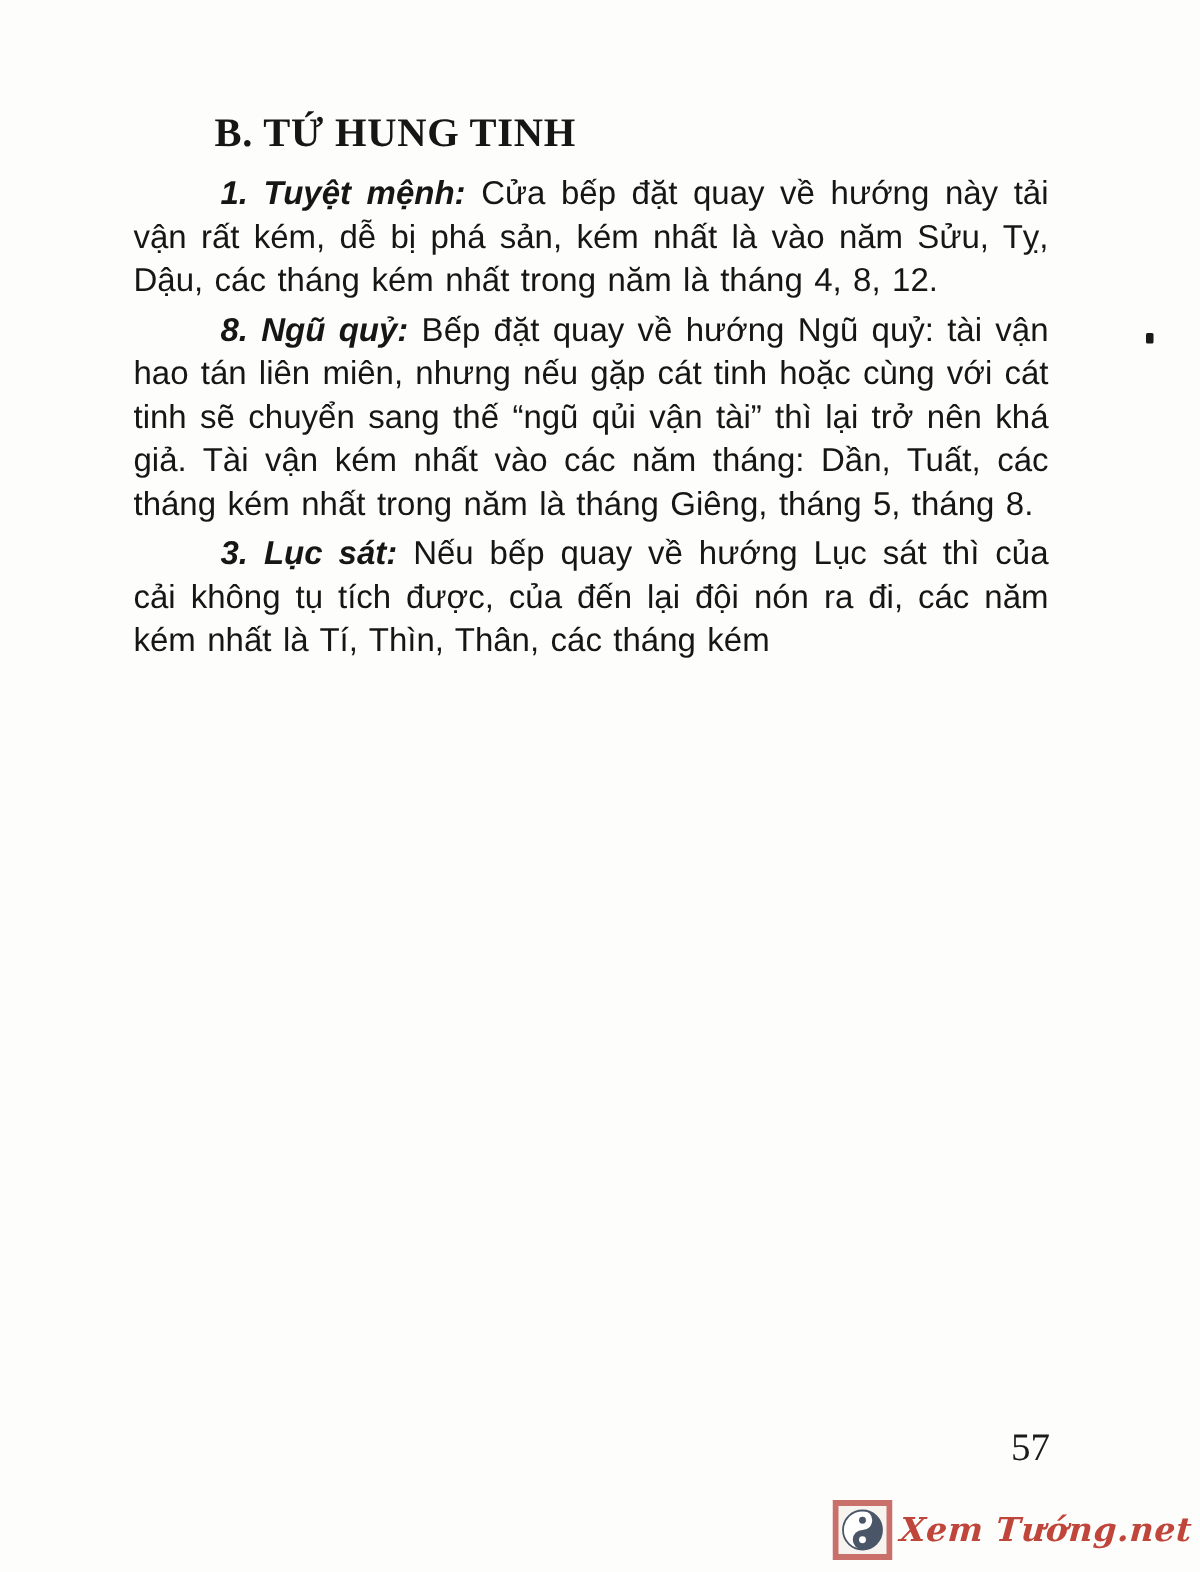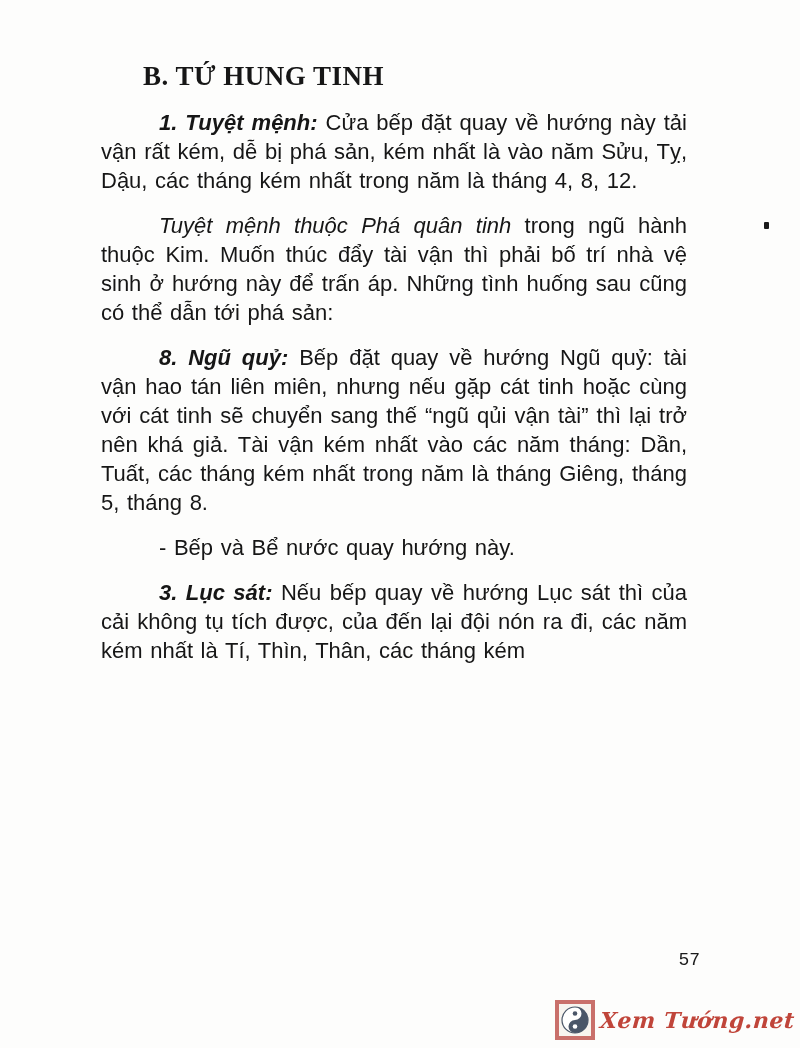--- a/index.html
+++ b/index.html
@@ -20,42 +20,42 @@
     position: absolute;
     left: 85px;
     top: 56px;
     width: 618px;
   }
   .heading {
     font-family: "Liberation Serif", serif;
     font-weight: bold;
     font-size: 27px;
     letter-spacing: 0.5px;
-    margin: 4px 0 10px 58px;
+    margin: 16px 0 10px 58px;
     line-height: 32px;
     white-space: nowrap;
   }
   .body-text p {
-    margin: 16px;
+    margin: 4px;
     font-size: 22px;
     line-height: 29px;
     text-align: justify;
     text-indent: 58px;
     word-spacing: 1.5px;
   }
   .run-bi { font-weight: bold; font-style: italic; }
   .run-i  { font-style: italic; }
   .page-number {
     position: absolute;
     top: 950px;
     left: 0;
     width: 700px;
     text-align: right;
-    font-family: Liberation Mono, monospace;
-    font-size: 18px;
+    font-family: Liberation Serif, serif;
+    font-size: 26px;
     color: #1b1b1b;
   }
   .artifact-dot {
     position: absolute;
     left: 764px;
     top: 222px;
     width: 5px;
     height: 7px;
     background: #1a1a1a;
     border-radius: 1px;
@@ -81,23 +81,21 @@
 </style>
 </head>
 <body>
 
 <div class="page">
 
   <div class="content">
     <div class="heading">B. TỨ HUNG TINH</div>
     <div class="body-text">
         <p><span class="run-bi">1. Tuyệt mệnh: </span><span class="run-r">Cửa bếp đặt quay về hướng này tải vận rất kém, dễ bị phá sản, kém nhất là vào năm Sửu, Tỵ, Dậu, các tháng kém nhất trong năm là tháng 4, 8, 12.</span></p>
-        <p><span class="run-i">Tuyệt mệnh thuộc Phá quân tinh </span><span class="run-r">trong ngũ hành thuộc Kim. Muốn thúc đẩy tài vận thì phải bố trí nhà vệ sinh ở hướng này để trấn áp. Những tình huống sau cũng có thể dẫn tới phá sản:</span></p>
         <p><span class="run-bi">8. Ngũ quỷ: </span><span class="run-r">Bếp đặt quay về hướng Ngũ quỷ: tài vận hao tán liên miên, nhưng nếu gặp cát tinh hoặc cùng với cát tinh sẽ chuyển sang thế “ngũ qủi vận tài” thì lại trở nên khá giả. Tài vận kém nhất vào các năm tháng: Dần, Tuất, các tháng kém nhất trong năm là tháng Giêng, tháng 5, tháng 8.</span></p>
-        <p><span class="run-r">- Bếp và Bể nước quay hướng này.</span></p>
         <p><span class="run-bi">3. Lục sát: </span><span class="run-r">Nếu bếp quay về hướng Lục sát thì của cải không tụ tích được, của đến lại đội nón ra đi, các năm kém nhất là Tí, Thìn, Thân, các tháng kém</span></p>
       </div>
   </div>
 
   <div class="page-number">57</div>
 
   <div class="artifact-dot"></div>
 
   <div class="watermark">
     <span class="wm-icon">

